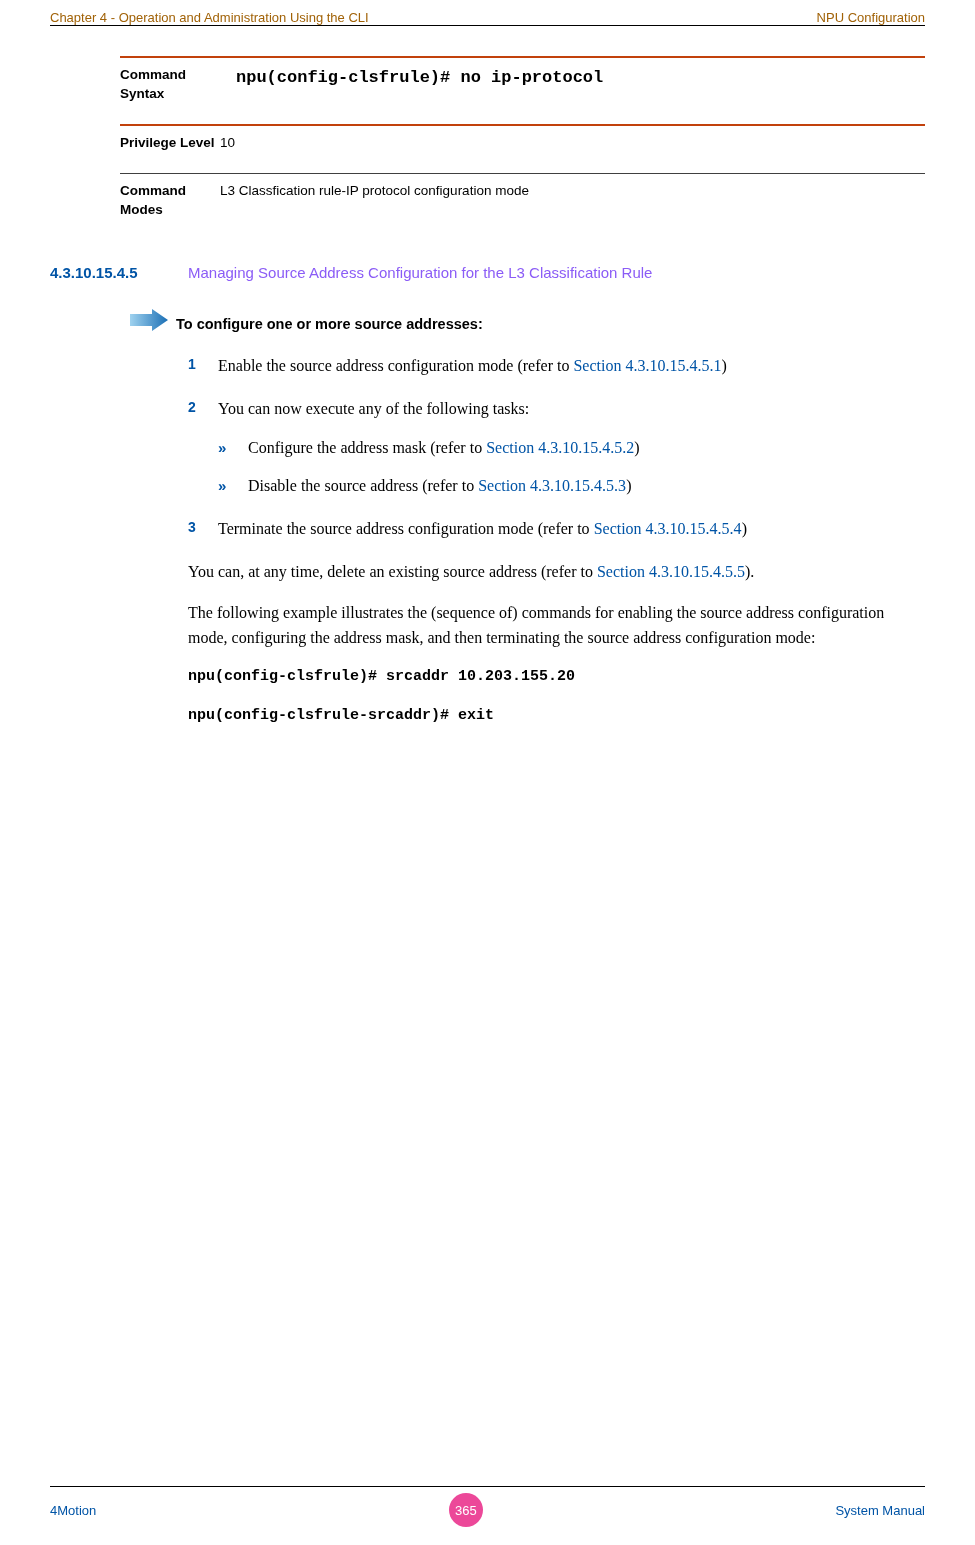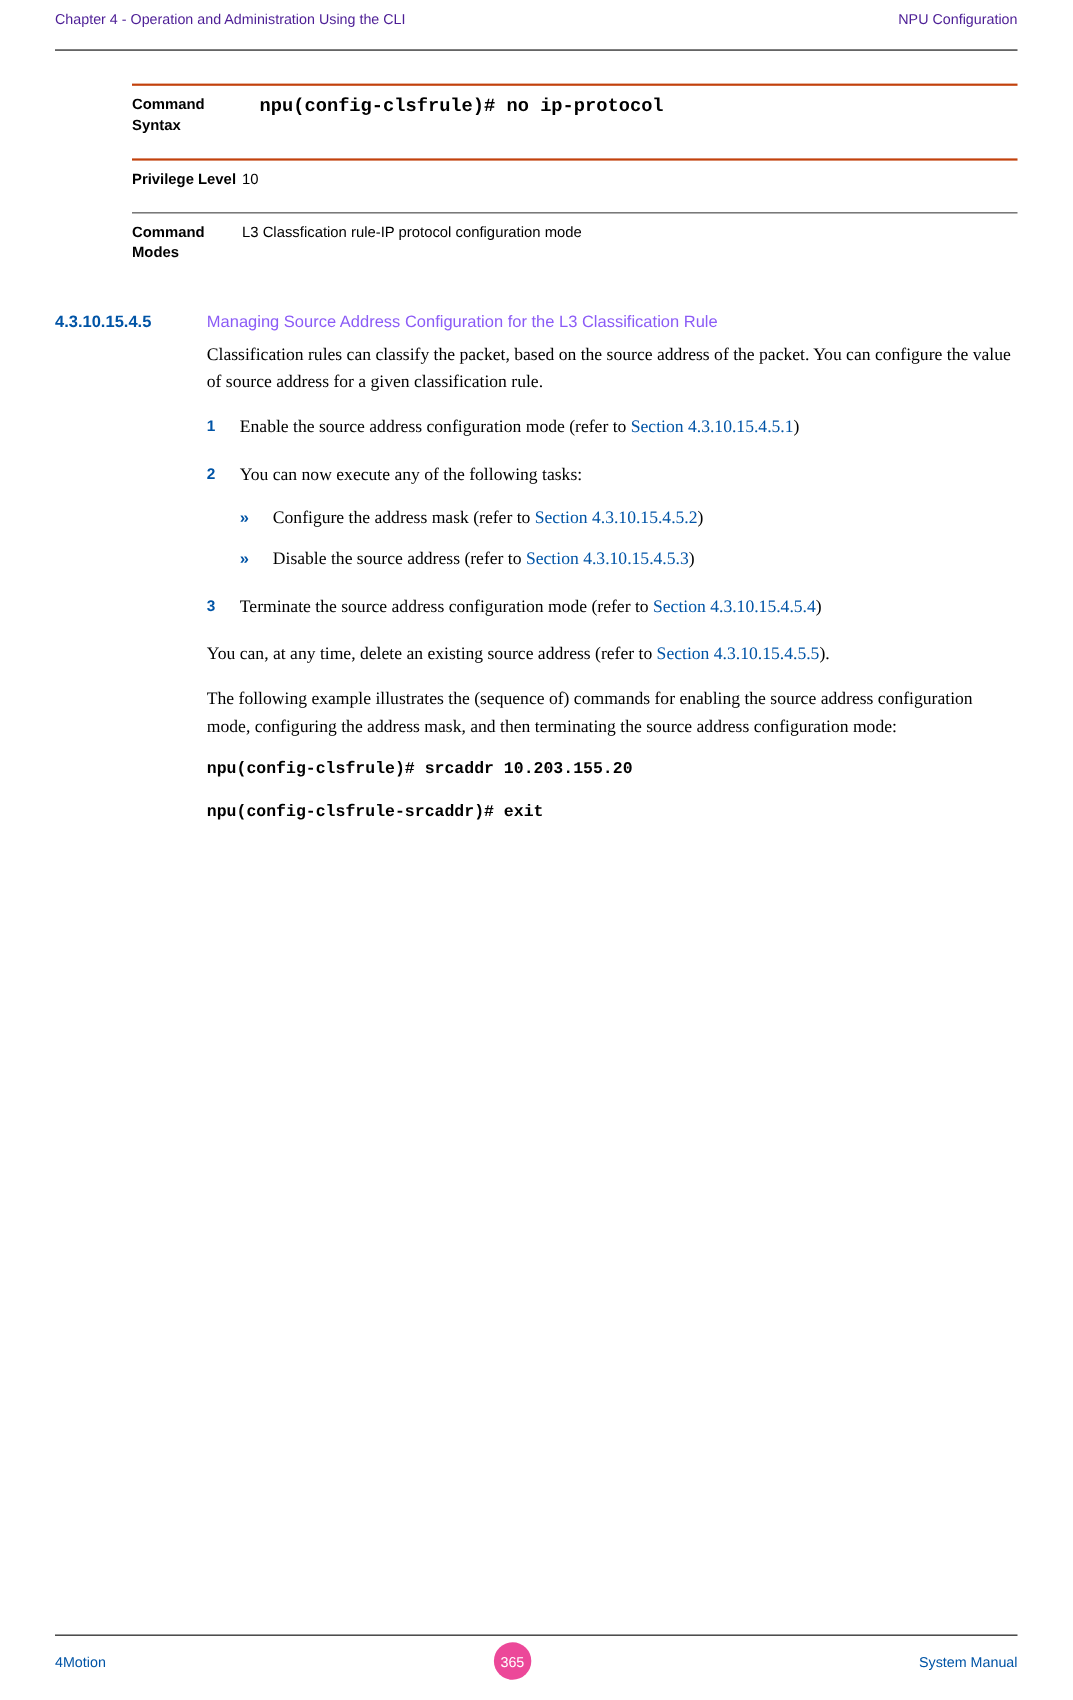--- a/index.html
+++ b/index.html
@@ -13,22 +13,22 @@
     position: relative;
     box-sizing: border-box;
   }
   .page {
     padding: 10px 50px 0 50px;
   }
   .header-row {
     display: flex;
     justify-content: space-between;
     font-size: 13px;
-    color: #4c1d95;
-    margin-bottom: 20px;
+    color: #a16207;
+    margin-bottom: 0;
   }
   .header-rule {
     border: none;
     border-top: 1px solid #000;
     margin: 0 0 30px 0;
   }
   .kv-table {
     margin-left: 70px;
     margin-bottom: 25px;
   }
@@ -207,22 +207,35 @@
       <div class="kv-val">L3 Classfication rule-IP protocol configuration mode</div>
     </div>
   </div>
 
   <div class="section-row">
     <div class="sec-num">4.3.10.15.4.5</div>
     <div class="sec-title">Managing Source Address Configuration for the L3 Classification Rule</div>
   </div>
 
   <div class="body-col">
-    <p>Classification rules can classify the packet, based on the source address of the packet. You can configure the value of source address for a given classification rule.</p>
-
+
+    <div class="proc-row">
+      <span class="arrow-icon">
+        <svg width="42" height="26" viewBox="0 0 42 26">
+          <defs>
+            <linearGradient id="g1" x1="0" y1="0" x2="1" y2="0">
+              <stop offset="0%" stop-color="#9fd2ef"></stop>
+              <stop offset="100%" stop-color="#1b6fb5"></stop>
+            </linearGradient>
+          </defs>
+          <polygon points="2,7 24,7 24,2 40,13 24,24 24,19 2,19" fill="url(#g1)"></polygon>
+        </svg>
+      </span>
+      <span class="proc-title">To configure one or more source addresses:</span>
+    </div>
 
     <ol class="steps">
       <li>
         <span class="num">1</span>
         <span>Enable the source address configuration mode (refer to </span><span class="link">Section 4.3.10.15.4.5.1</span><span>)</span>
       </li>
       <li>
         <span class="num">2</span>
         <span>You can now execute any of the following tasks:</span>
         <ul class="sub">

